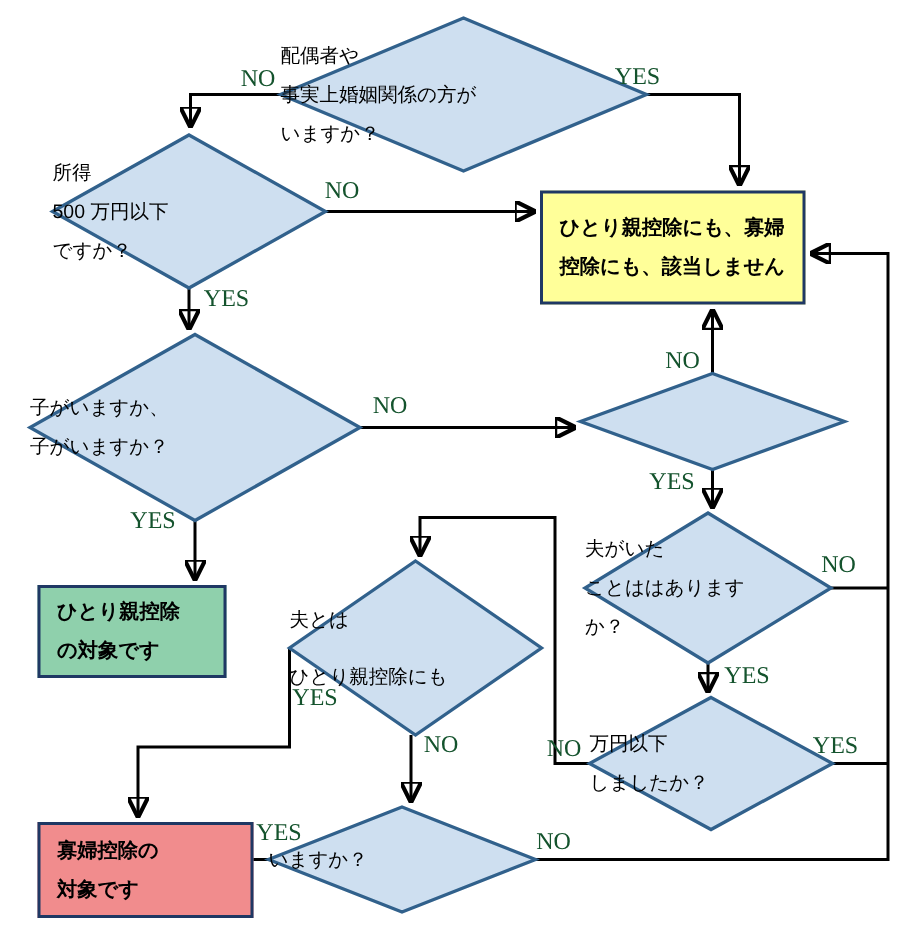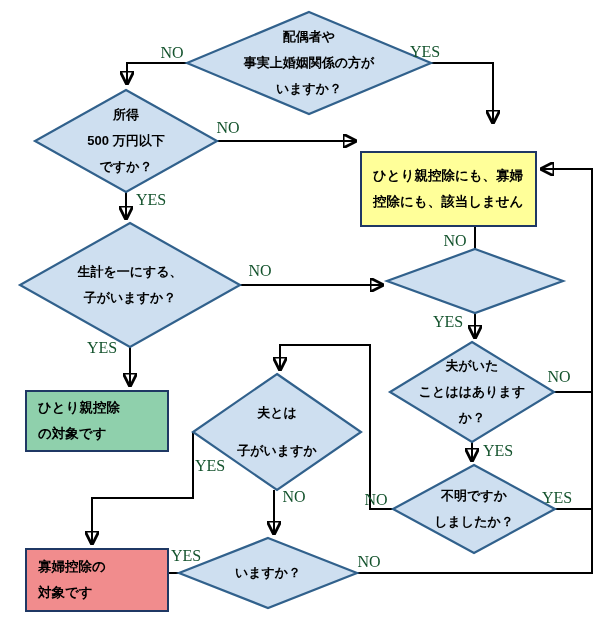--- a/index.html
+++ b/index.html
@@ -4,32 +4,32 @@
 <style>
   html,body{margin:0;padding:0;background:#fff;}
   #canvas{
     position:relative;width:605px;height:627px;background:#fff;
     font-family:"Liberation Sans",sans-serif;overflow:hidden;
   }
   #wires{position:absolute;left:0;top:0;width:605px;height:627px;}
   #wires path{fill:none;stroke:#000;stroke-width:2;}
   #wires polygon.diamond{stroke:#31618C;stroke-width:2.2;}
   .dtext{
-    position:absolute;display:flex;flex-direction:column;align-items:center;justify-content:center;
-    text-align:center;font-weight:bold;font-size:13px;line-height:26px;color:#000;
+    position:absolute;display:flex;flex-direction:column;align-items:flex-start;justify-content:center;
+    text-align:center;font-weight:normal;font-size:13px;line-height:26px;color:#000;
     pointer-events:none;
   }
   .dtext span{display:block;white-space:nowrap;}
   .rbox{
     position:absolute;display:flex;flex-direction:column;justify-content:center;
     border:2.5px solid #1F3864;box-sizing:border-box;
     font-weight:bold;font-size:13.5px;line-height:26px;color:#000;
     padding-left:11px;white-space:nowrap;
   }
-  .rbox.yellow{background:#FFFF99;margin-top:24px;}
+  .rbox.yellow{background:#FFFF99;}
   .rbox.green{background:#8FD0AC;}
   .rbox.red{background:#F18C8D;}
   .edge-label{
     position:absolute;transform:translate(-50%,-50%);
     font-family:"Liberation Serif",serif;font-size:16px;color:#14532d;white-space:nowrap;
   }
 </style>
 </head>
 <body>
 
@@ -73,45 +73,45 @@
     <span>配偶者や</span>
     <span>事実上婚姻関係の方が</span>
     <span>いますか？</span>
   </div>
   <div class="dtext" style="left:35px;top:90px;width:182px;height:102px;">
     <span>所得</span>
     <span>500 万円以下</span>
     <span>ですか？</span>
   </div>
   <div class="dtext" style="left:20px;top:223px;width:220px;height:124px;">
-    <span>生計を一にする、</span>
+    <span>子がいますか、</span>
     <span>子がいますか？</span>
   </div>
   <div class="dtext" style="left:390px;top:342px;width:164px;height:100px;">
     <span>夫がいた</span>
     <span>ことははあります</span>
     <span>か？</span>
   </div>
   <div class="dtext" style="left:393px;top:465px;width:162px;height:88px;">
-    <span>不明ですか</span>
+    <span>万円以下</span>
     <span>しましたか？</span>
   </div>
   <div class="dtext" style="left:193px;top:374px;width:168px;height:116px;gap:12px;">
     <span>夫とは</span>
-    <span>子がいますか</span>
+    <span>ひとり親控除にも</span>
   </div>
   <div class="dtext" style="left:179px;top:538px;width:178px;height:70px;">
     <span>いますか？</span>
   </div>
 
   <div class="rbox yellow" style="left:360px;top:127px;width:177px;height:76px;">
     <span>ひとり親控除にも、寡婦</span>
     <span>控除にも、該当しません</span>
   </div>
-  <div class="rbox green" style="left:25px;top:390px;width:144px;height:62px;">
+  <div class="rbox green" style="left:25px;top:390px;width:126px;height:62px;">
     <span>ひとり親控除</span>
     <span>の対象です</span>
   </div>
   <div class="rbox red" style="left:25px;top:548px;width:144px;height:64px;">
     <span>寡婦控除の</span>
     <span>対象です</span>
   </div>
 
   <span class="edge-label" style="left:172px;top:53px;">NO</span>
   <span class="edge-label" style="left:425px;top:52px;">YES</span>

